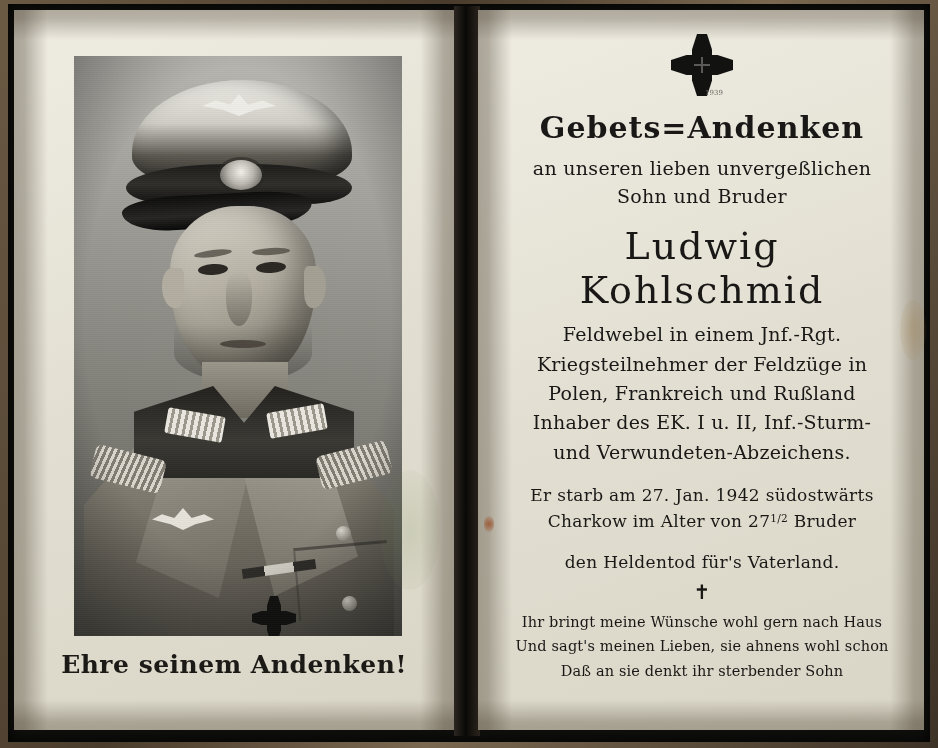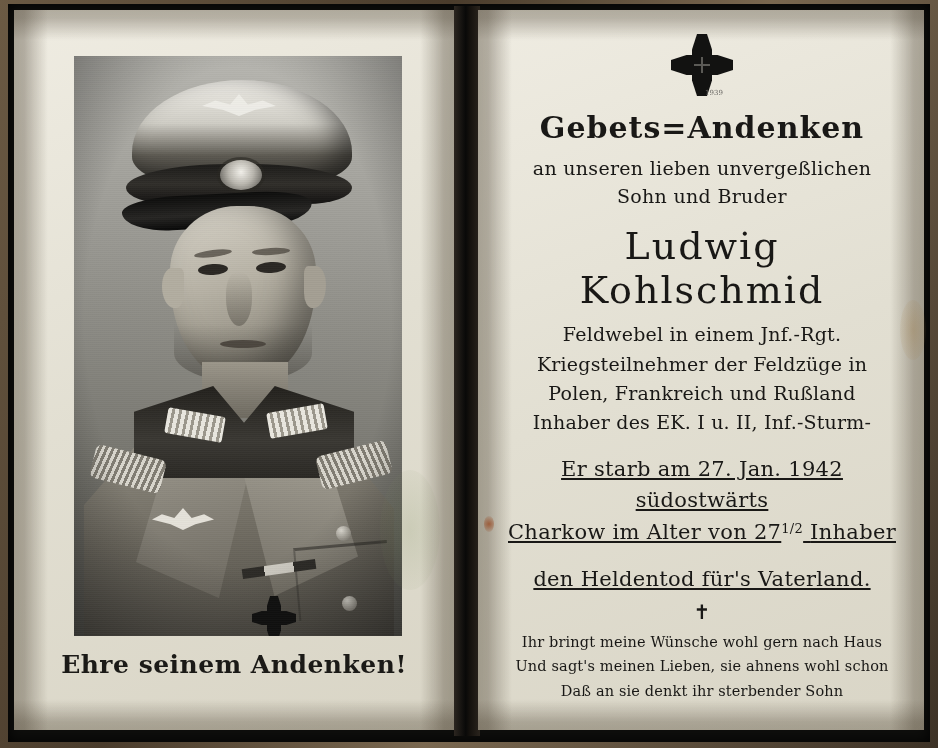--- a/index.html
+++ b/index.html
@@ -304,25 +304,24 @@
     letter-spacing: 2px;
     margin: 14px 0 8px;
   }
   .t-rank {
     font-size: 19px;
     font-weight: 400;
     line-height: 1.55;
     letter-spacing: .2px;
   }
   .t-death {
-    font-size: 21px;
+    font-size: 17px;
     line-height: 1.5;
     margin-top: 16px;
     letter-spacing: .3px;
-    text-decoration: underline;
   }
   .t-cross-small {
     font-size: 20px;
     margin: 6px 0 10px;
     line-height: 1;
   }
   .t-verse {
     font-size: 14.5px;
     line-height: 1.42;
     margin-top: 4px;
@@ -429,25 +428,26 @@
 
     <div class="t-line">an unseren lieben unvergeßlichen</div>
     <div class="t-line">Sohn und Bruder</div>
 
     <div class="t-name">Ludwig Kohlschmid</div>
 
     <div class="t-rank">Feldwebel in einem Jnf.-Rgt.</div>
     <div class="t-rank">Kriegsteilnehmer der Feldzüge in</div>
     <div class="t-rank">Polen, Frankreich und Rußland</div>
     <div class="t-rank">Inhaber des EK. I u. II, Inf.-Sturm-</div>
+    <div class="t-rank">und Verwundeten-Abzeichens.</div>
 
     <div class="t-death">Er starb am 27. Jan. 1942 südostwärts</div>
     <div class="t-death" style="margin-top:0">
       <span>Charkow im Alter von 27</span><span class="frac">1/2</span>
-      <span>Inhaber</span>
+      <span>Bruder</span>
     </div>
     <div class="t-death" style="margin-top:16px">den Heldentod für's Vaterland.</div>
 
     <div class="t-cross-small">✝</div>
 
     <div class="t-verse">Ihr bringt meine Wünsche wohl gern nach Haus</div>
     <div class="t-verse">Und sagt's meinen Lieben, sie ahnens wohl schon</div>
     <div class="t-verse">Daß an sie denkt ihr sterbender Sohn</div>
 
     <div class="t-verse-gap"></div>

